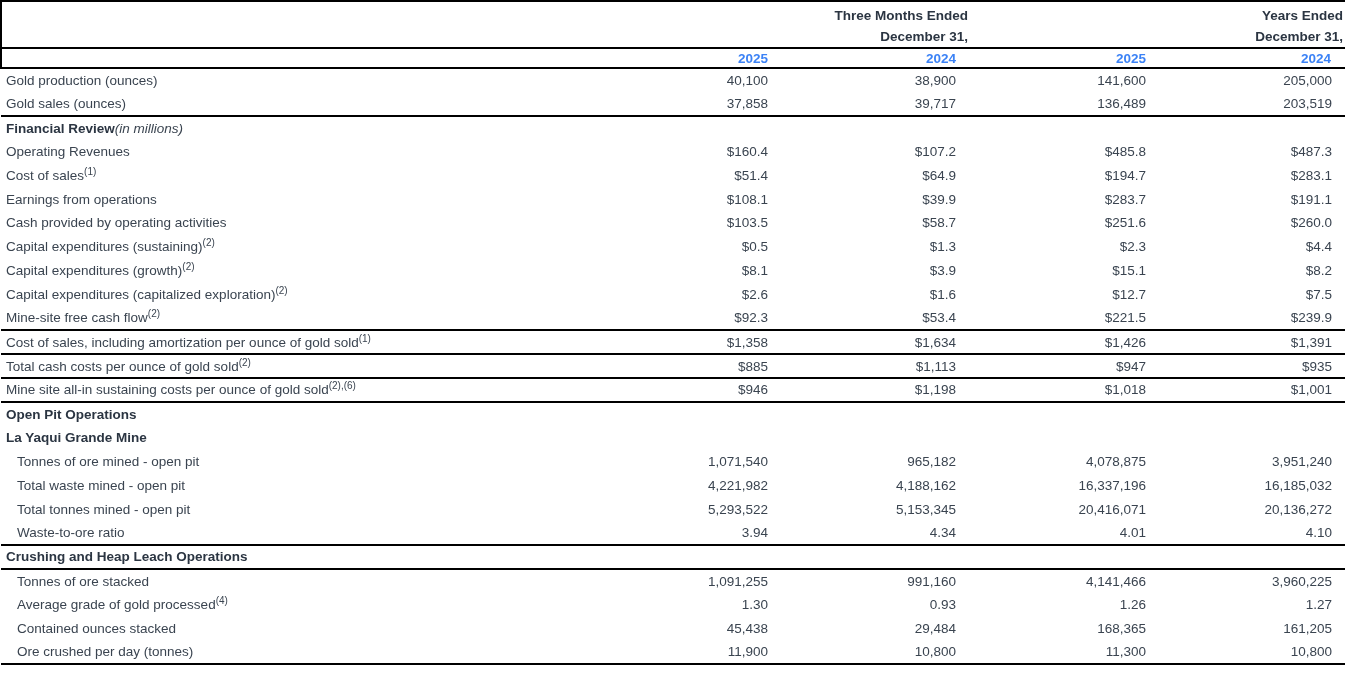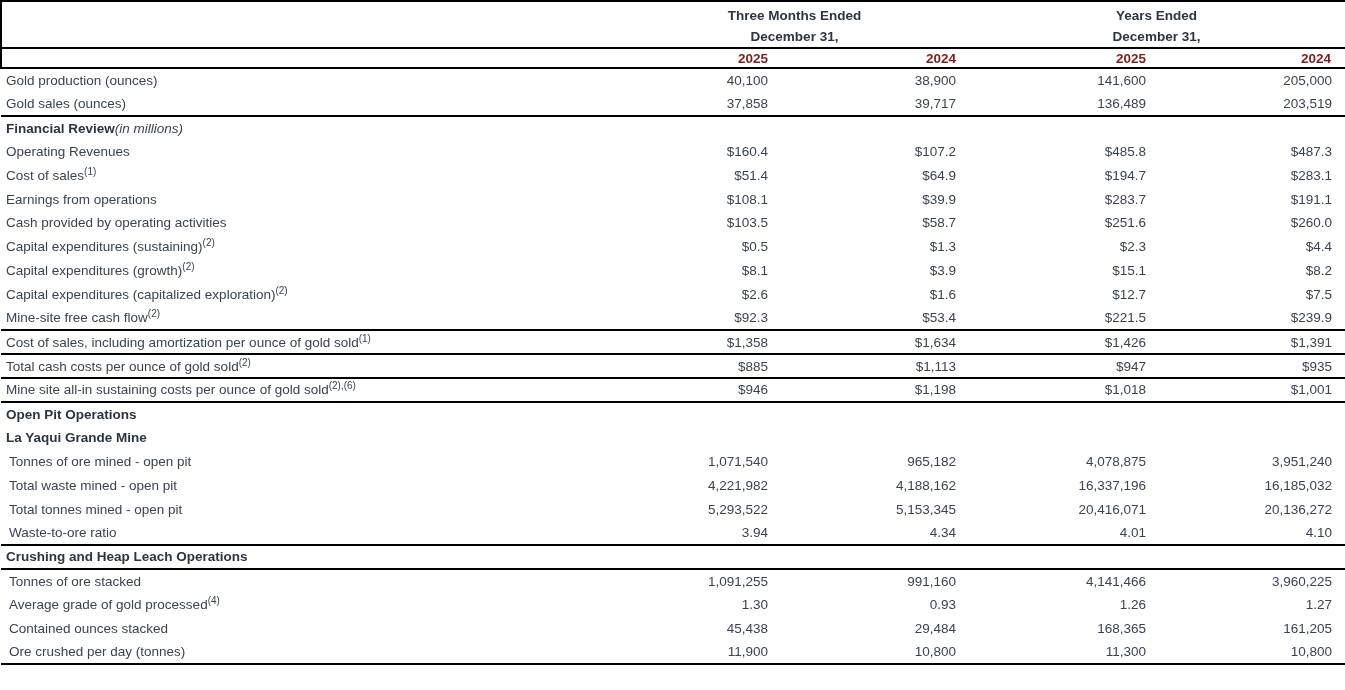--- a/index.html
+++ b/index.html
@@ -19,45 +19,45 @@
     border-top: 2px solid #000;
     border-bottom: 2px solid #000;
     height: 44px;
     vertical-align: top;
     padding: 3px 0 0 0;
     font-weight: bold;
     color: #2b3542;
   }
   tr.h1 th:first-child { border-left: 2px solid #000; }
   tr.h1 th:last-child  { border-right: 2px solid #000; }
-  tr.h1 th.grp { text-align: center; padding-right: 2px; }
+  tr.h1 th.grp { text-align: right; padding-right: 2px; }
   tr.h1 th.grp div { line-height: 21px; }
 
   tr.h2 th {
     border-bottom: 2px solid #000;
     height: 20px;
     vertical-align: middle;
     font-weight: bold;
-    color: #7f1d1d;
+    color: #3b82f6;
     padding: 0;
   }
   tr.h2 th:first-child { border-left: 2px solid #000; }
   tr.h2 th:last-child  { border-right: 2px solid #000; }
   tr.h2 th.num { text-align: right; padding-right: 14px; }
 
   
   tbody td {
     height: 23.85px;
     vertical-align: middle;
     padding: 0;
     white-space: nowrap;
     overflow: hidden;
   }
   td.lbl { padding-left: 5px; }
-  td.lbl.ind { padding-left: 8px; }
+  td.lbl.ind { padding-left: 16px; }
   td.num { text-align: right; padding-right: 14px; }
   .b { font-weight: bold; color: #2b3542; }
   td.lbl em { font-style: italic; font-weight: normal; }
   td.lbl sup { font-size: 10px; line-height: 0; }
   tr.line-after td { border-bottom: 2px solid #000; }
 </style>
 </head>
 <body>
 
 <table class="fin">

